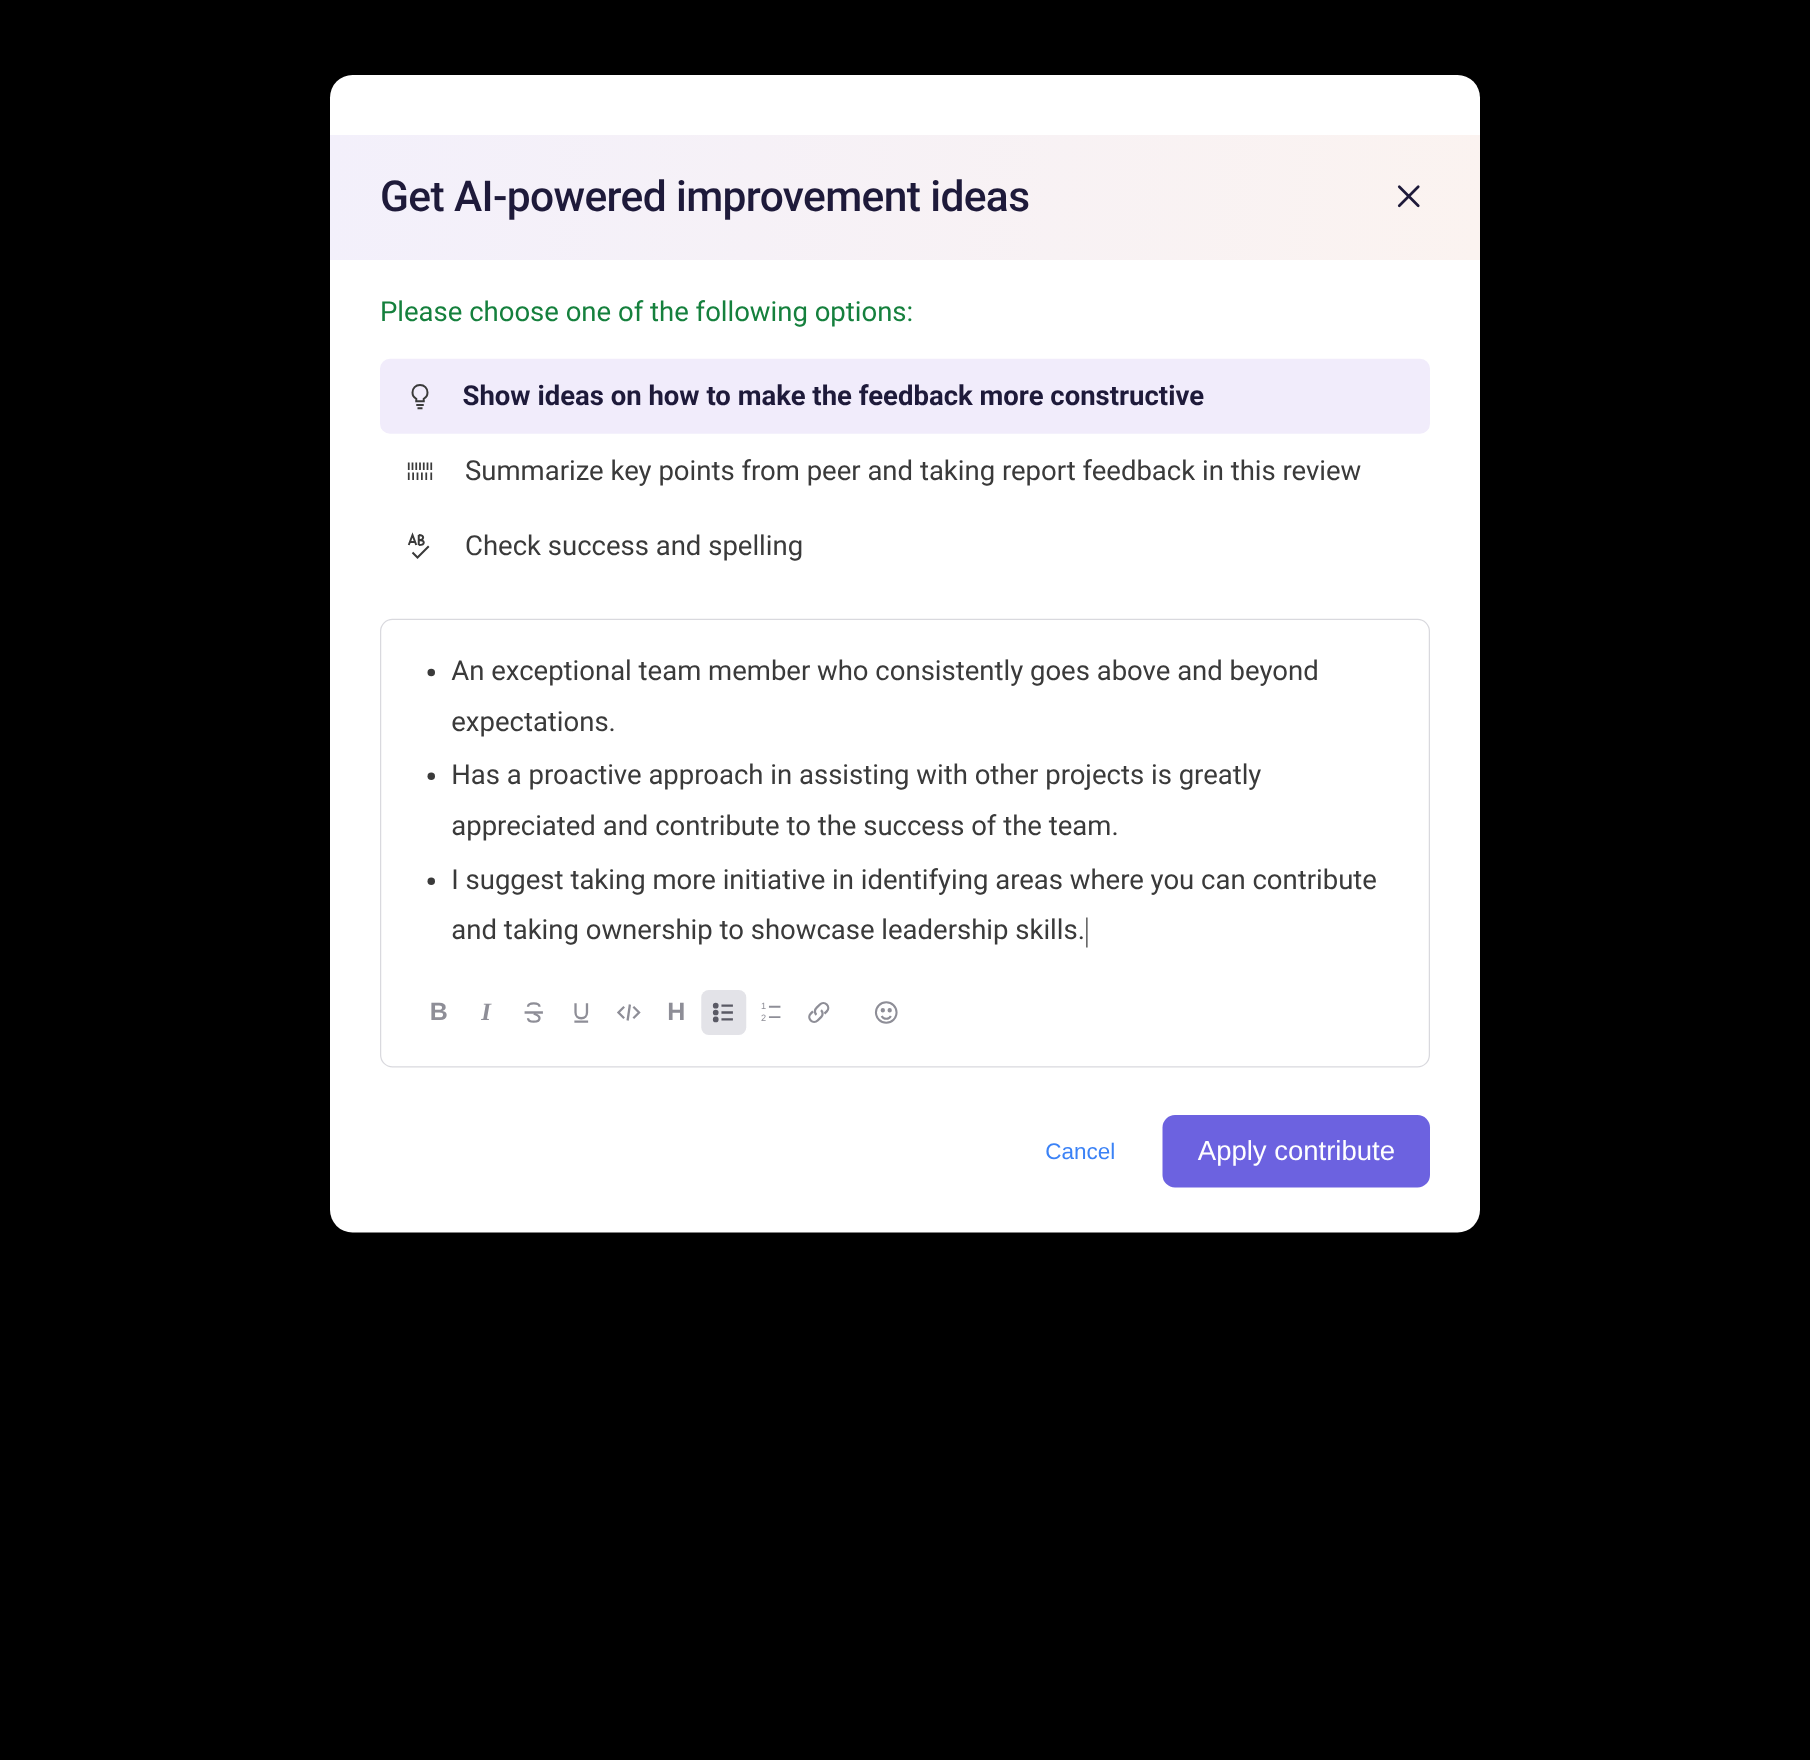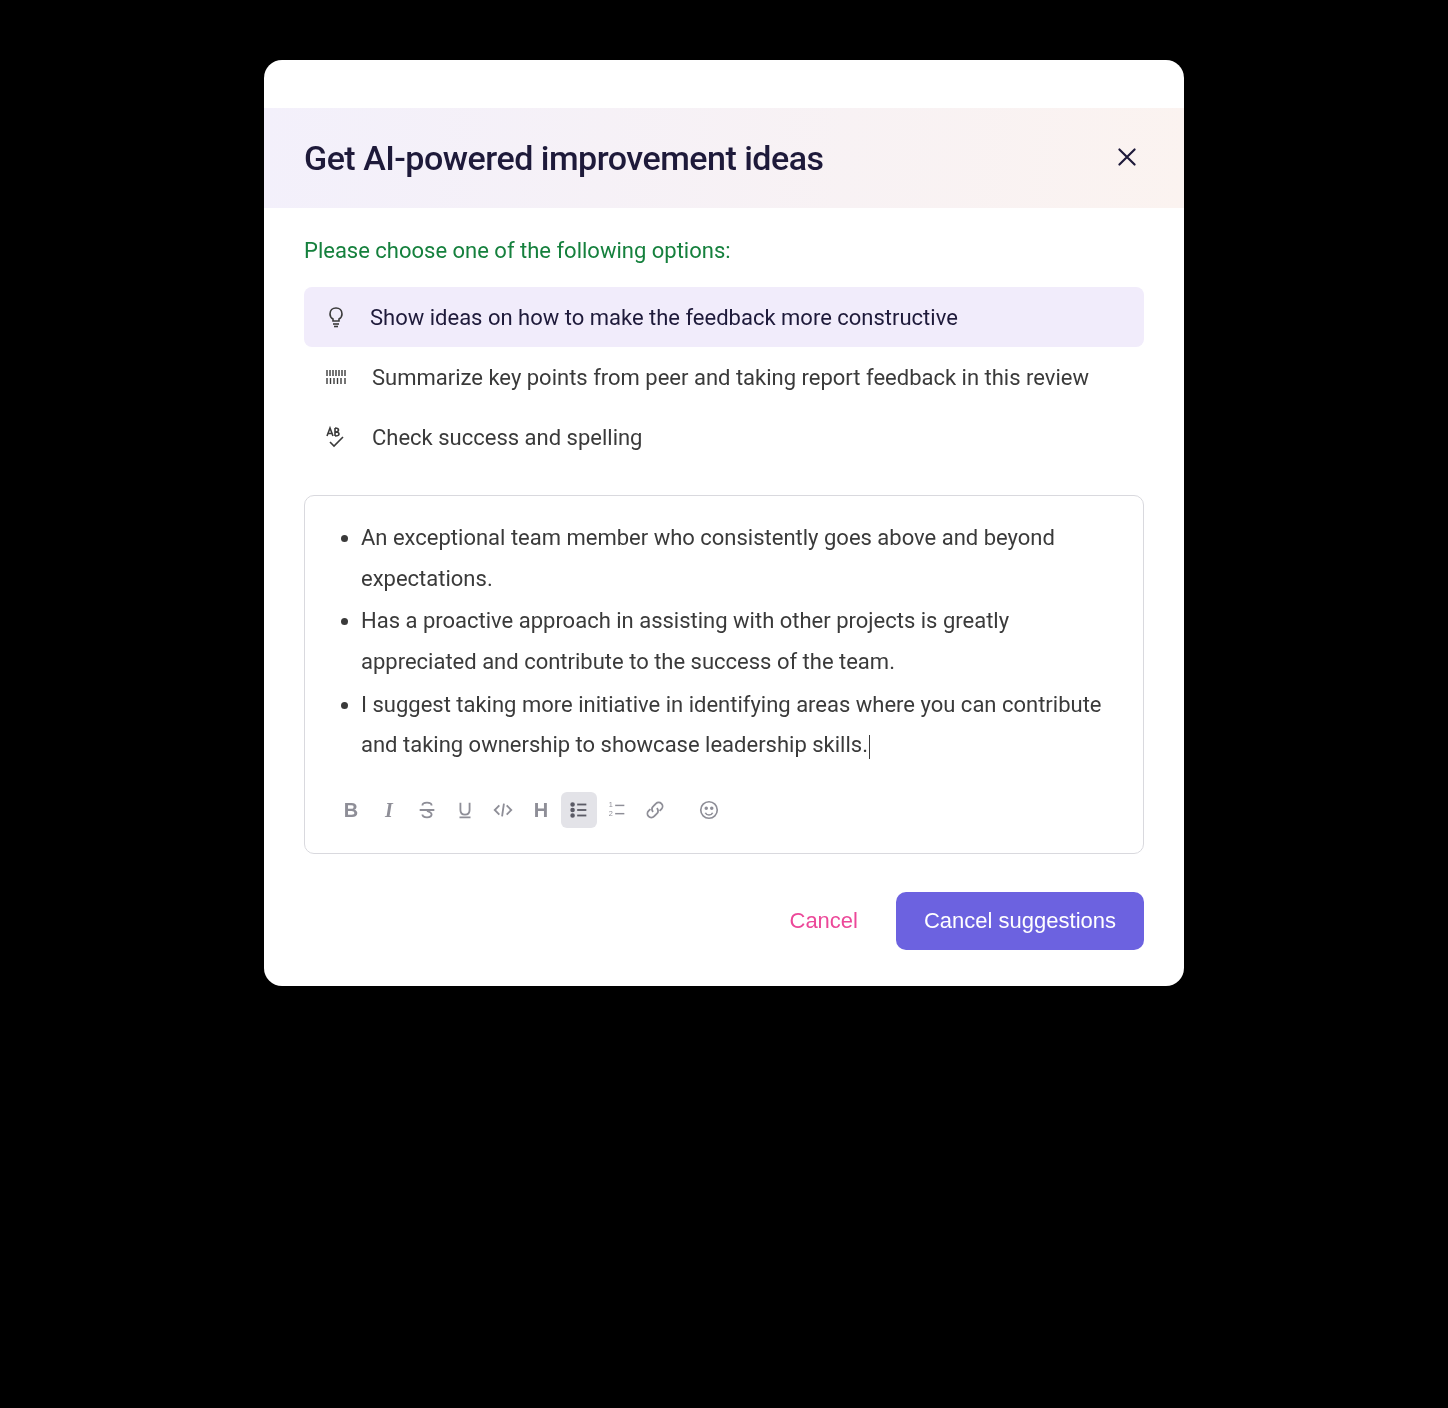--- a/index.html
+++ b/index.html
@@ -67,21 +67,21 @@
       align-items: center;
       gap: 22px;
       padding: 16px 18px;
       border-radius: 8px;
       cursor: pointer;
       font-size: 22px;
       color: #3a3a3a;
     }
     .option.selected {
       background: #f1ecfb;
-      font-weight: 400;
+      font-weight: 700;
       color: #1e1a3a;
       gap: 20px;
     }
     .option-icon {
       width: 28px;
       height: 28px;
       flex-shrink: 0;
       display: flex;
       align-items: center;
       justify-content: center;
@@ -150,22 +150,22 @@
     .modal-footer {
       display: flex;
       justify-content: flex-end;
       align-items: center;
       gap: 30px;
       padding: 8px 40px 36px 40px;
     }
     .btn-cancel {
       background: none;
       border: none;
-      font-size: 22px;
-      color: #ec4899;
+      font-size: 18px;
+      color: #3b82f6;
       cursor: pointer;
       padding: 10px 8px;
       text-align: center;
     }
     .btn-primary {
       background: #6c62e0;
       color: #fff;
       border: none;
       font-size: 22px;
       padding: 16px 28px;
@@ -304,15 +304,15 @@
             <circle cx="15" cy="10" r="1" fill="currentColor"></circle>
             <path d="M8 15 C9 17 11 17.5 12 17.5 C13 17.5 15 17 16 15"></path>
           </svg>
         </button>
       </div>
     </div>
   </div>
 
   <div class="modal-footer">
     <button class="btn-cancel">Cancel</button>
-    <button class="btn-primary">Cancel suggestions</button>
+    <button class="btn-primary">Apply contribute</button>
   </div>
 </div>
 
 </body></html>

